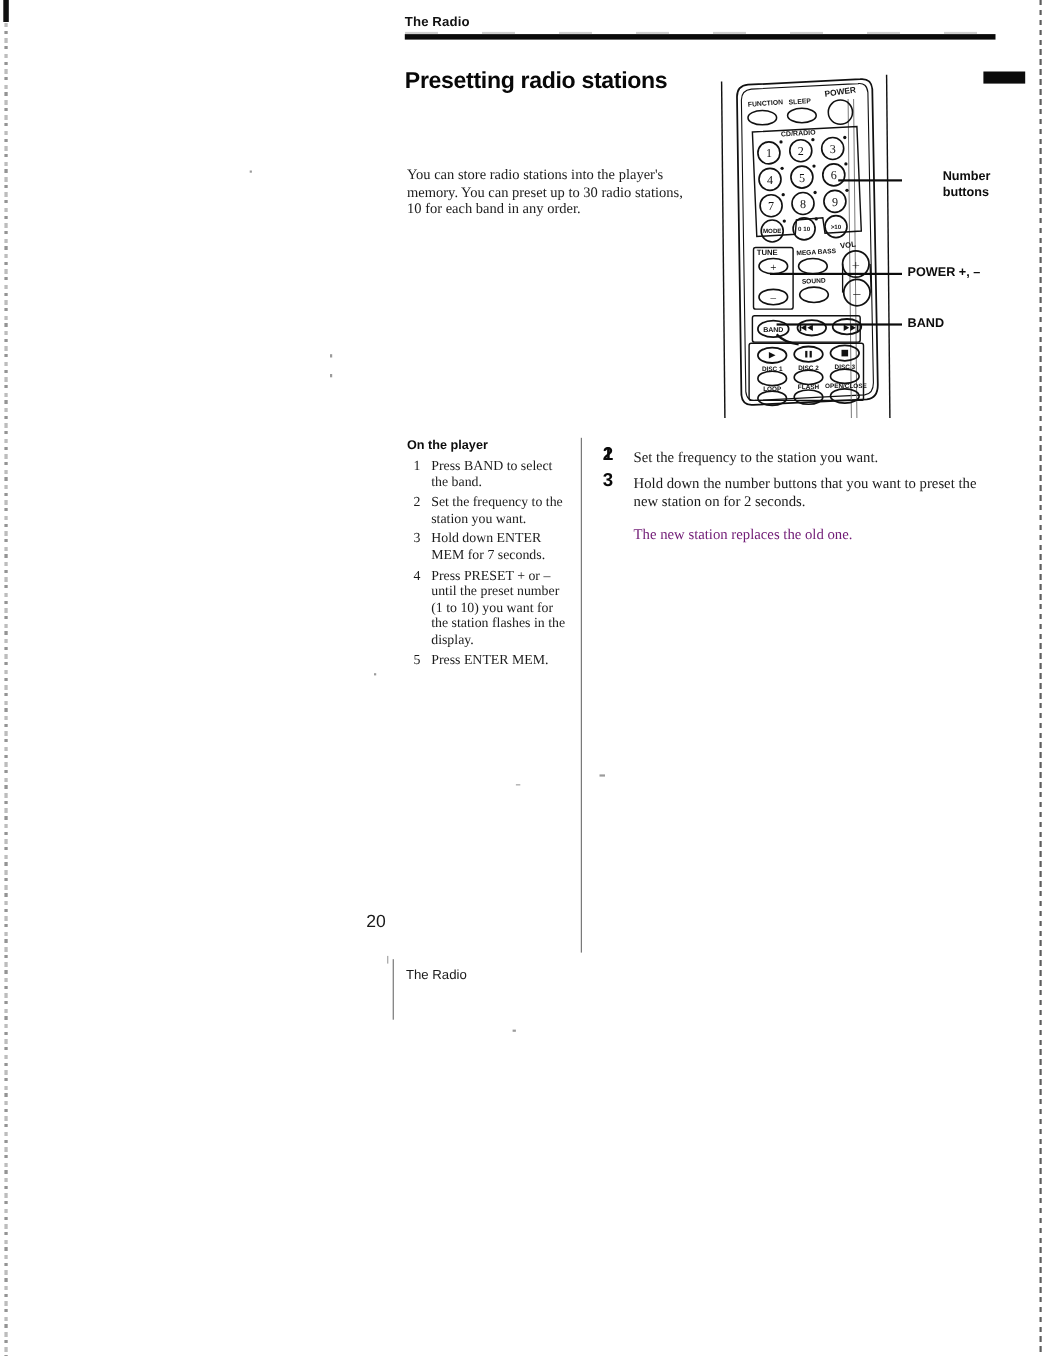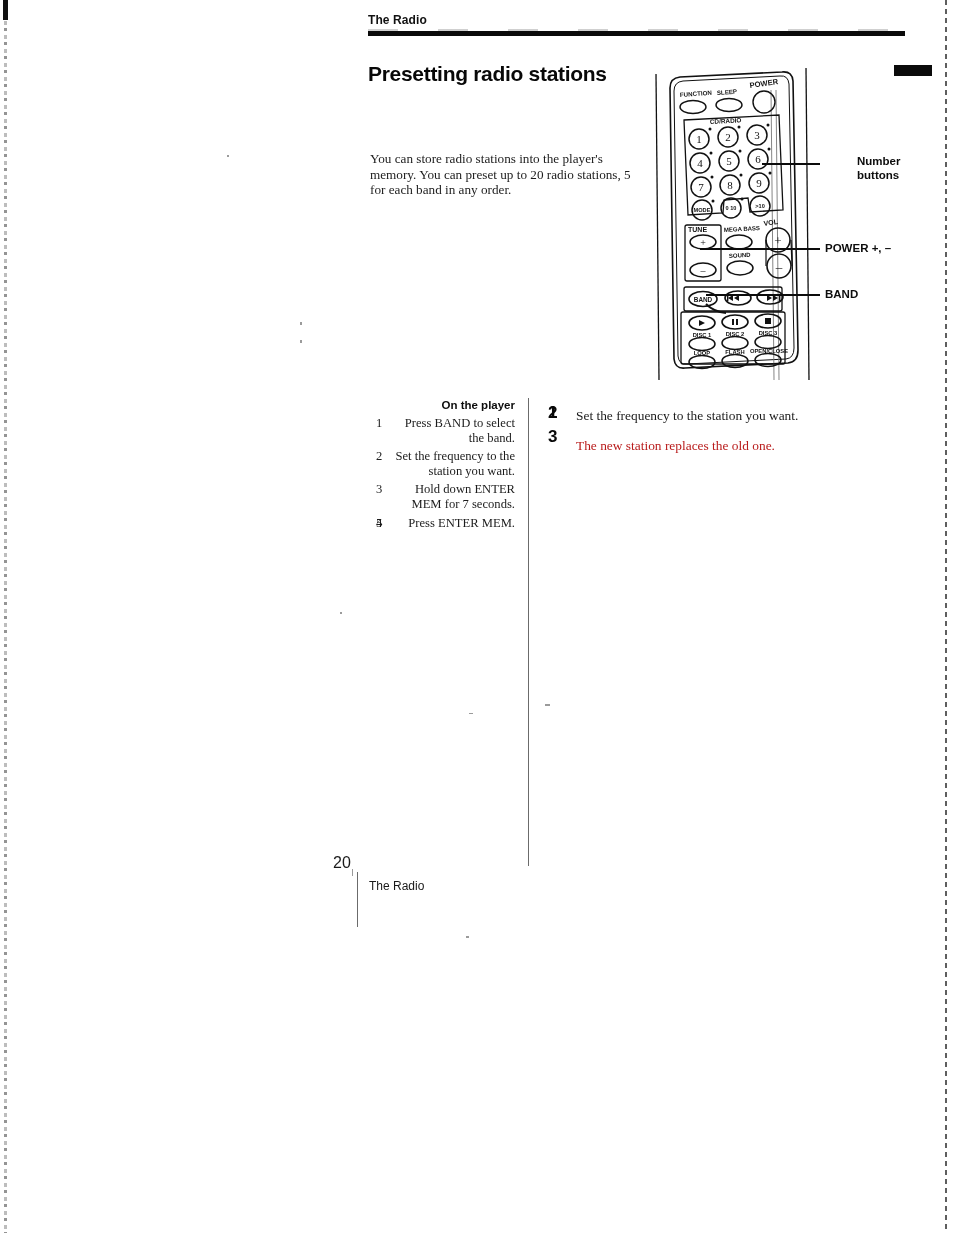--- a/index.html
+++ b/index.html
@@ -120,21 +120,20 @@
     left: 357px; top: 872px;
     width: 1px; height: 55px;
     background: #6b6b6b;
   }
 
   
   .left-col {
     position: absolute;
     left: 370px; top: 399px;
     width: 145px;
-    text-align: right;
   }
   .sub-head {
     font-family: "Liberation Sans", sans-serif;
     font-weight: bold;
     font-size: 11.5px;
     color: #0d0d0d;
     margin-bottom: 5px;
   }
   .steps-small {
     list-style: none;
@@ -182,27 +181,27 @@
     font-family: "Liberation Sans", sans-serif;
     font-weight: bold;
     font-size: 17px;
     color: #090909;
   }
   .note-line {
     margin: 14px 0 0 28px;
     font-family: "Liberation Serif", serif;
     font-size: 13.4px;
     line-height: 16px;
-    color: #b91c1c;
+    color: #701a75;
   }
 
   
   .folio-num {
     position: absolute;
-    left: 333px; top: 854px;
+    left: 333px; top: 830px;
     font-family: "Liberation Sans", sans-serif;
     font-size: 16px;
     color: #1a1a1a;
   }
   .folio-text {
     position: absolute;
     left: 369px; top: 879px;
     font-family: "Liberation Sans", sans-serif;
     font-size: 12px;
     color: #1a1a1a;
@@ -252,21 +251,21 @@
 <div class="speck" style="left:340px; top:612px;"></div>
 <div class="speck" style="left:352px; top:869px; height:7px; width:1px;"></div>
 <div class="speck" style="left:469px; top:713px; width:4px; height:1px;"></div>
 <div class="speck" style="left:545px; top:704px; width:5px; height:2px;"></div>
 <div class="speck" style="left:466px; top:936px; width:3px;"></div>
 
 <div class="running-head">The Radio</div>
 <div class="head-rule"></div>
 <h1 class="page-title">Presetting radio stations</h1>
 
-<p class="intro">You can store radio stations into the player's memory. You can preset up to 20 radio stations, 5 for each band in any order.</p>
+<p class="intro">You can store radio stations into the player's memory. You can preset up to 30 radio stations, 10 for each band in any order.</p>
 
 <div class="figure">
   <svg width="180" height="340" viewBox="0 0 180 340" xmlns="http://www.w3.org/2000/svg">
     <g fill="none" stroke="#111" stroke-width="1.6">
 
       <path d="M30 38 Q30 28 40 27 L142 22 Q152 21 153 31 L158 300 Q158 312 148 313 L45 318 Q35 319 34 309 Z"></path>
       <path d="M34 41 Q34 32 43 31 L140 26 Q148 25 149 34 L154 298 Q154 308 146 309 L47 314 Q39 315 38 306 Z" stroke-width="1"></path>
 
       <line x1="16" y1="24" x2="19" y2="330" stroke-width="1.3"></line>
       <line x1="166" y1="18" x2="169" y2="330" stroke-width="1.3"></line>
@@ -447,39 +446,41 @@
     <li>
       <span class="num">2</span>
       <span>Set the frequency to the station you want.</span>
     </li>
     <li>
       <span class="num">3</span>
       <span>Hold down ENTER MEM for 7 seconds.</span>
     </li>
     <li>
       <span class="num">4</span>
+      <span>Press PRESET + or – until the preset number (1 to 10) you want for the station flashes in the display.</span>
     </li>
     <li>
       <span class="num">5</span>
       <span>Press ENTER MEM.</span>
     </li>
   </ul>
 </div>
 
 <div class="right-col">
   <ul class="steps-big">
     <li>
       <span class="num">1</span>
     </li>
     <li>
       <span class="num">2</span>
       <span>Set the frequency to the station you want.</span>
     </li>
     <li>
       <span class="num">3</span>
+      <span>Hold down the number buttons that you want to preset the new station on for 2 seconds.</span>
     </li>
   </ul>
   <p class="note-line">The new station replaces the old one.</p>
 </div>
 
 <div class="folio-num">20</div>
 <div class="footer-divider"></div>
 <div class="folio-text">The Radio</div>
 
 </body></html>

